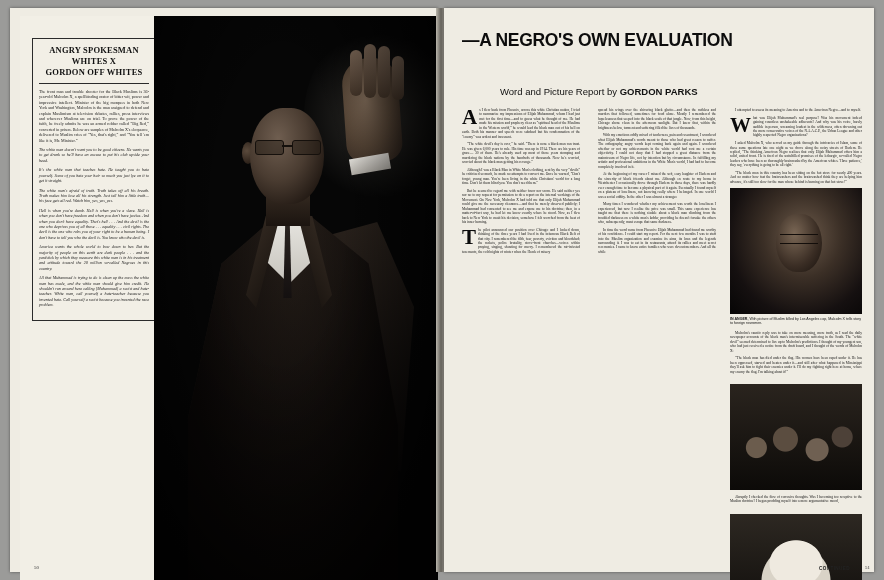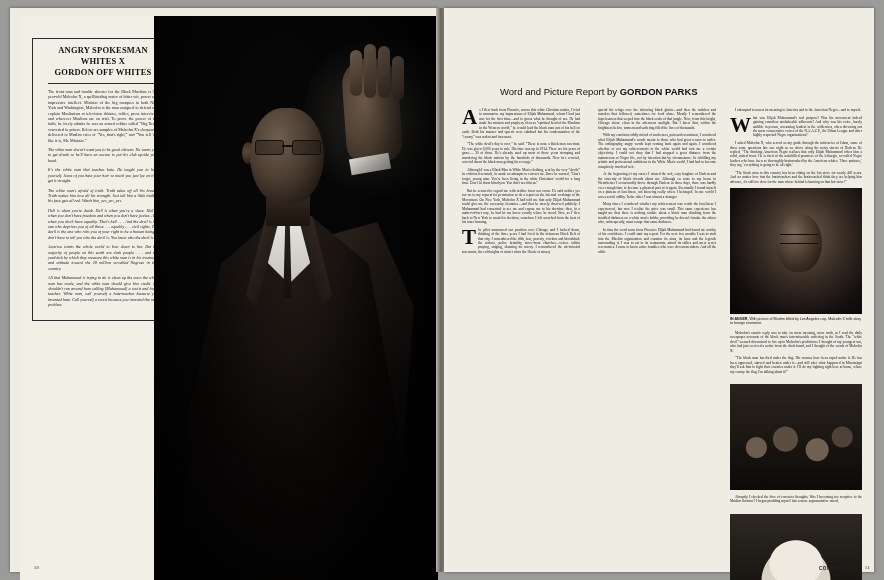--- a/index.html
+++ b/index.html
@@ -8,21 +8,21 @@
   .page{position:absolute;top:8px;height:564px;background:#efece3;box-shadow:0 0 3px rgba(0,0,0,.45);}
   .page-left{left:10px;width:428px;}
   .page-right{left:444px;width:430px;}
   .gutter{position:absolute;left:436px;top:8px;width:10px;height:564px;
     background:linear-gradient(90deg,#b9b5ab,#6e6b64 45%,#6e6b64 55%,#b9b5ab);}
 
   
   .sidecol{position:absolute;left:10px;top:8px;width:134px;height:564px;background:#f2efe6;}
   .photo-main{position:absolute;left:144px;top:8px;width:284px;height:564px;
     background:#060606;overflow:hidden;}
-  .sidebox{position:absolute;left:12px;top:22px;width:110px;border:1px solid #2b2b2b;padding:6px 15px 8px;}
+  .sidebox{position:absolute;left:12px;top:22px;width:110px;border:1px solid #2b2b2b;padding:6px 6px 8px;}
   .sb-title{text-align:center;font-weight:bold;font-size:8.5px;line-height:11px;letter-spacing:.2px;color:#111;}
   .sb-rule{height:1px;background:#2b2b2b;margin:5px 0 5px;}
   .sb-body{font-size:4.1px;line-height:5.4px;color:#1a1a1a;text-align:justify;}
   .sb-body p{margin:0 0 4px;}
   .sb-body p.ital{font-style:italic;}
   .folio-l{position:absolute;left:14px;bottom:10px;font-size:5px;color:#333;}
 
   
   .fig{position:absolute;left:0;top:0;width:284px;height:564px;}
   .head{position:absolute;left:96px;top:92px;width:74px;height:96px;border-radius:48%/54%;
@@ -158,20 +158,21 @@
         <div class="vign"></div>
       </div>
     </div>
   </div>
 
   <div class="gutter"></div>
 
   <div class="page page-right"></div>
 
   <div class="hl">
+    <div class="hl2">—A NEGRO'S OWN EVALUATION</div>
   </div>
 
   <div class="byline">
     <span class="light">Word and Picture Report by </span><span>GORDON PARKS</span>
   </div>
 
   <div class="cols">
     <div class="col c1">
       <p class="first"><span class="dropcap">A</span><span>s I flew back from Phoenix, across this white Christian nation, I tried to summarize my impressions of Elijah Muhammad, whom I had just met for the first time—and to guess what he thought of me. He had made his mission and prophecy clear as “spiritual head of the Muslims in the Western world,” he would lead the black man out of his hell on earth. Both his manner and speech were subdued but his condemnation of the “enemy” was ardent and incessant.</span></p>
       <p>“The white devil's day is over,” he said. “There is none a black man can trust. He was given 6,000 years to rule. His time was up in 1914. There are his years of grace— 30 of them. He's already used up most of those years stomping and murdering the black nations by the hundreds of thousands. Now he's worried, worried about the black man getting his revenge.”</p>

